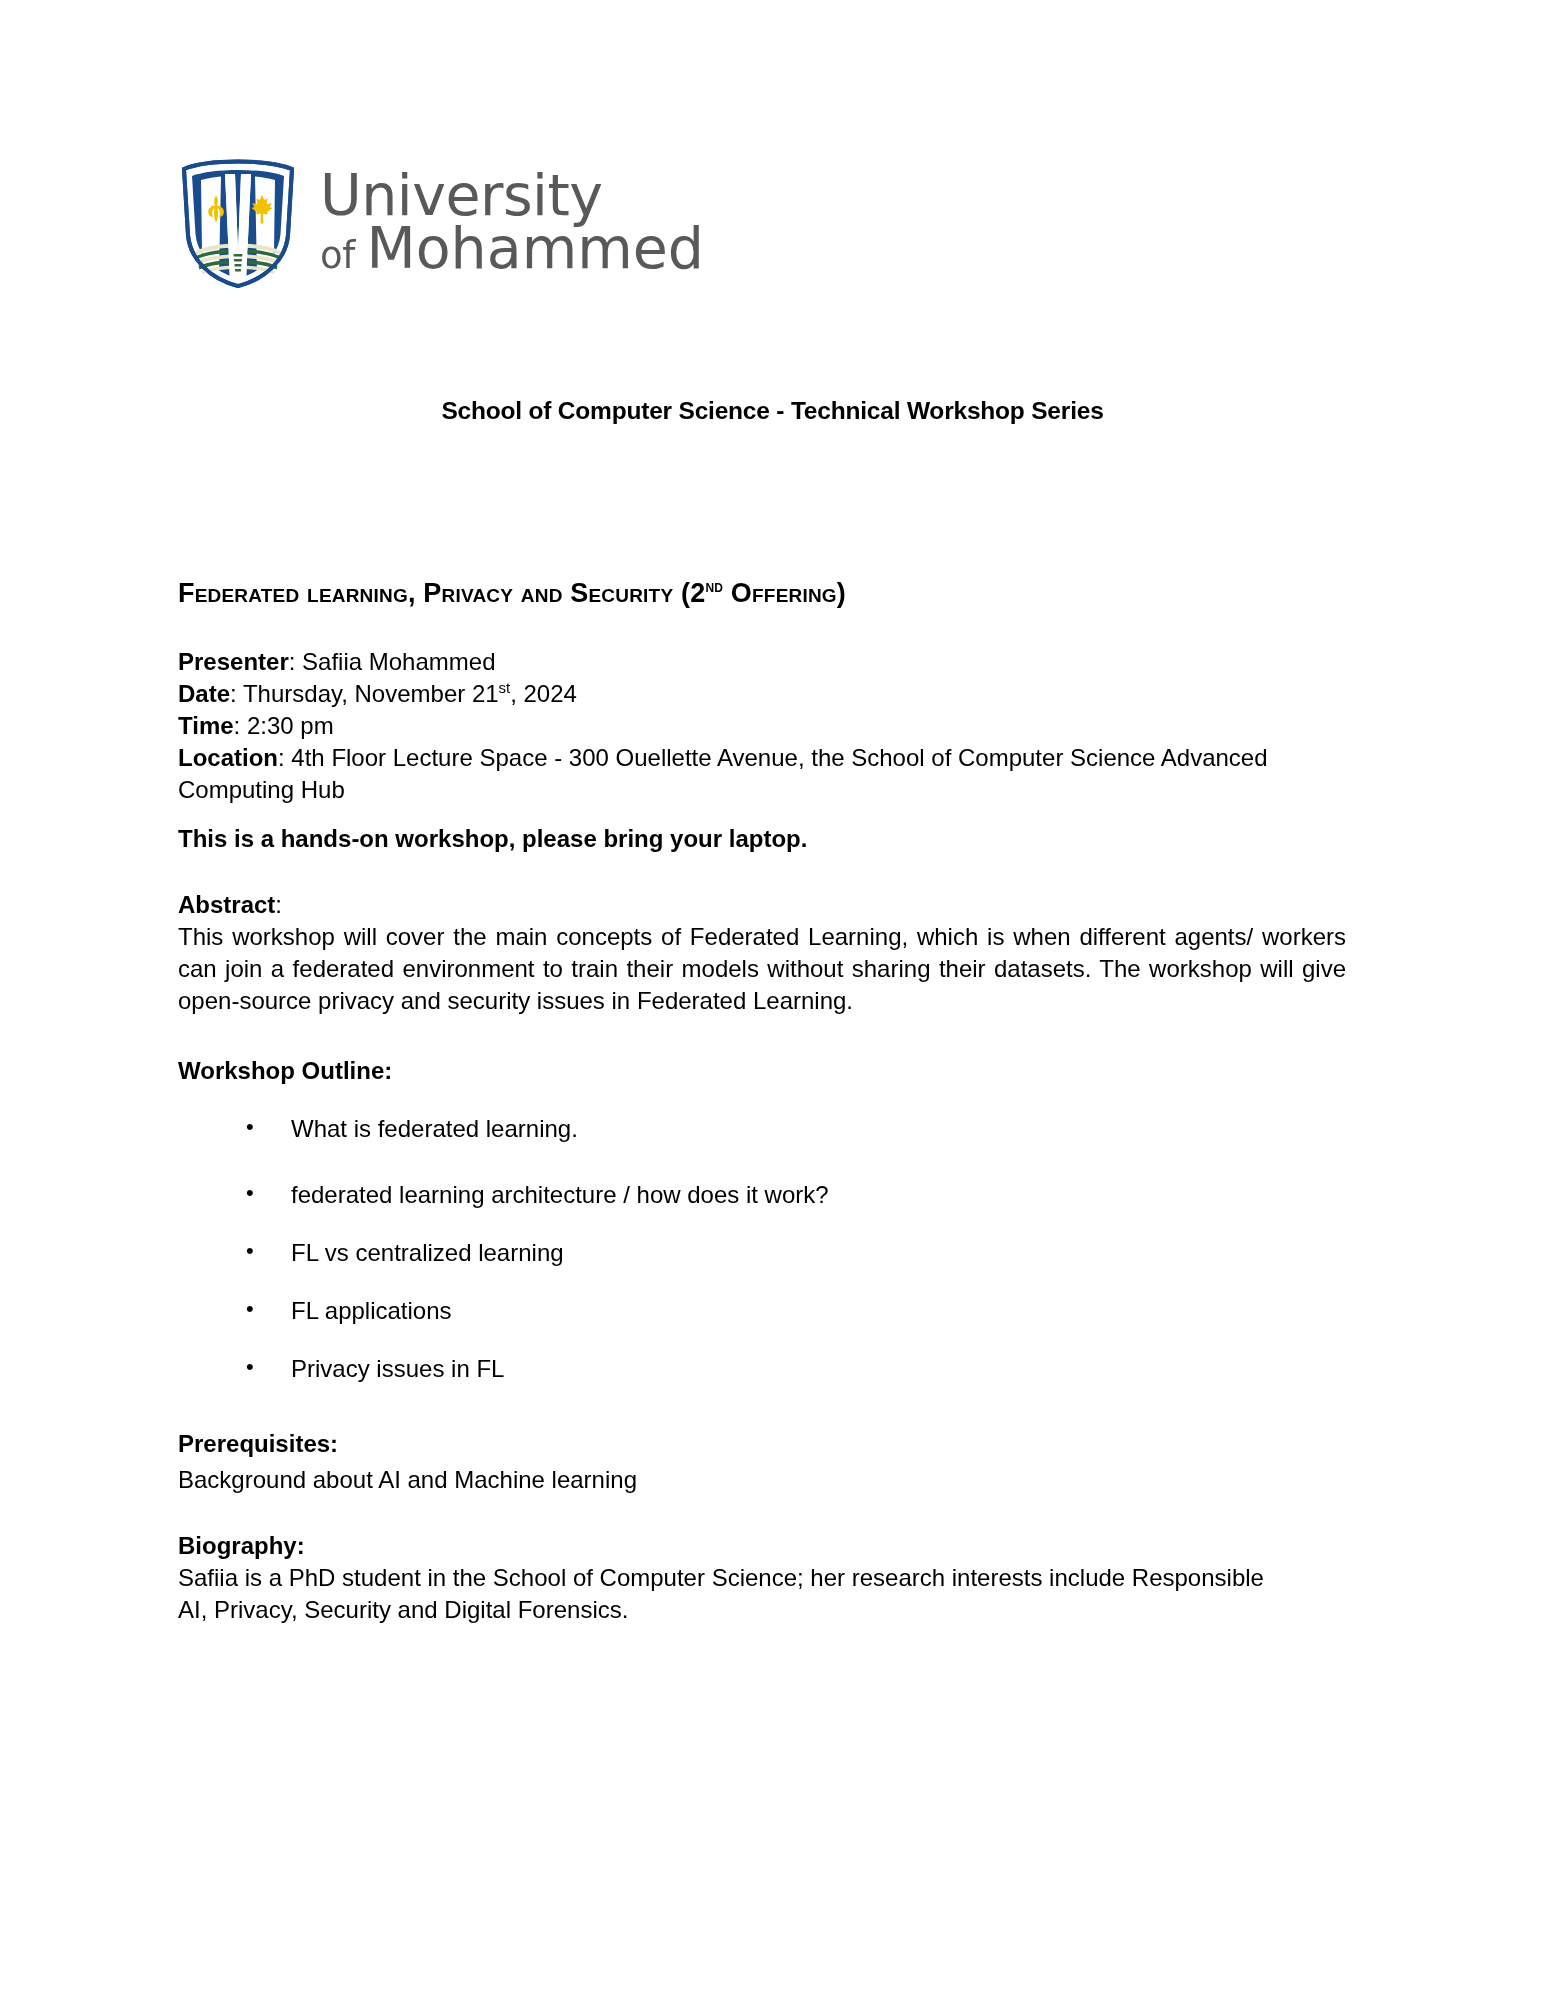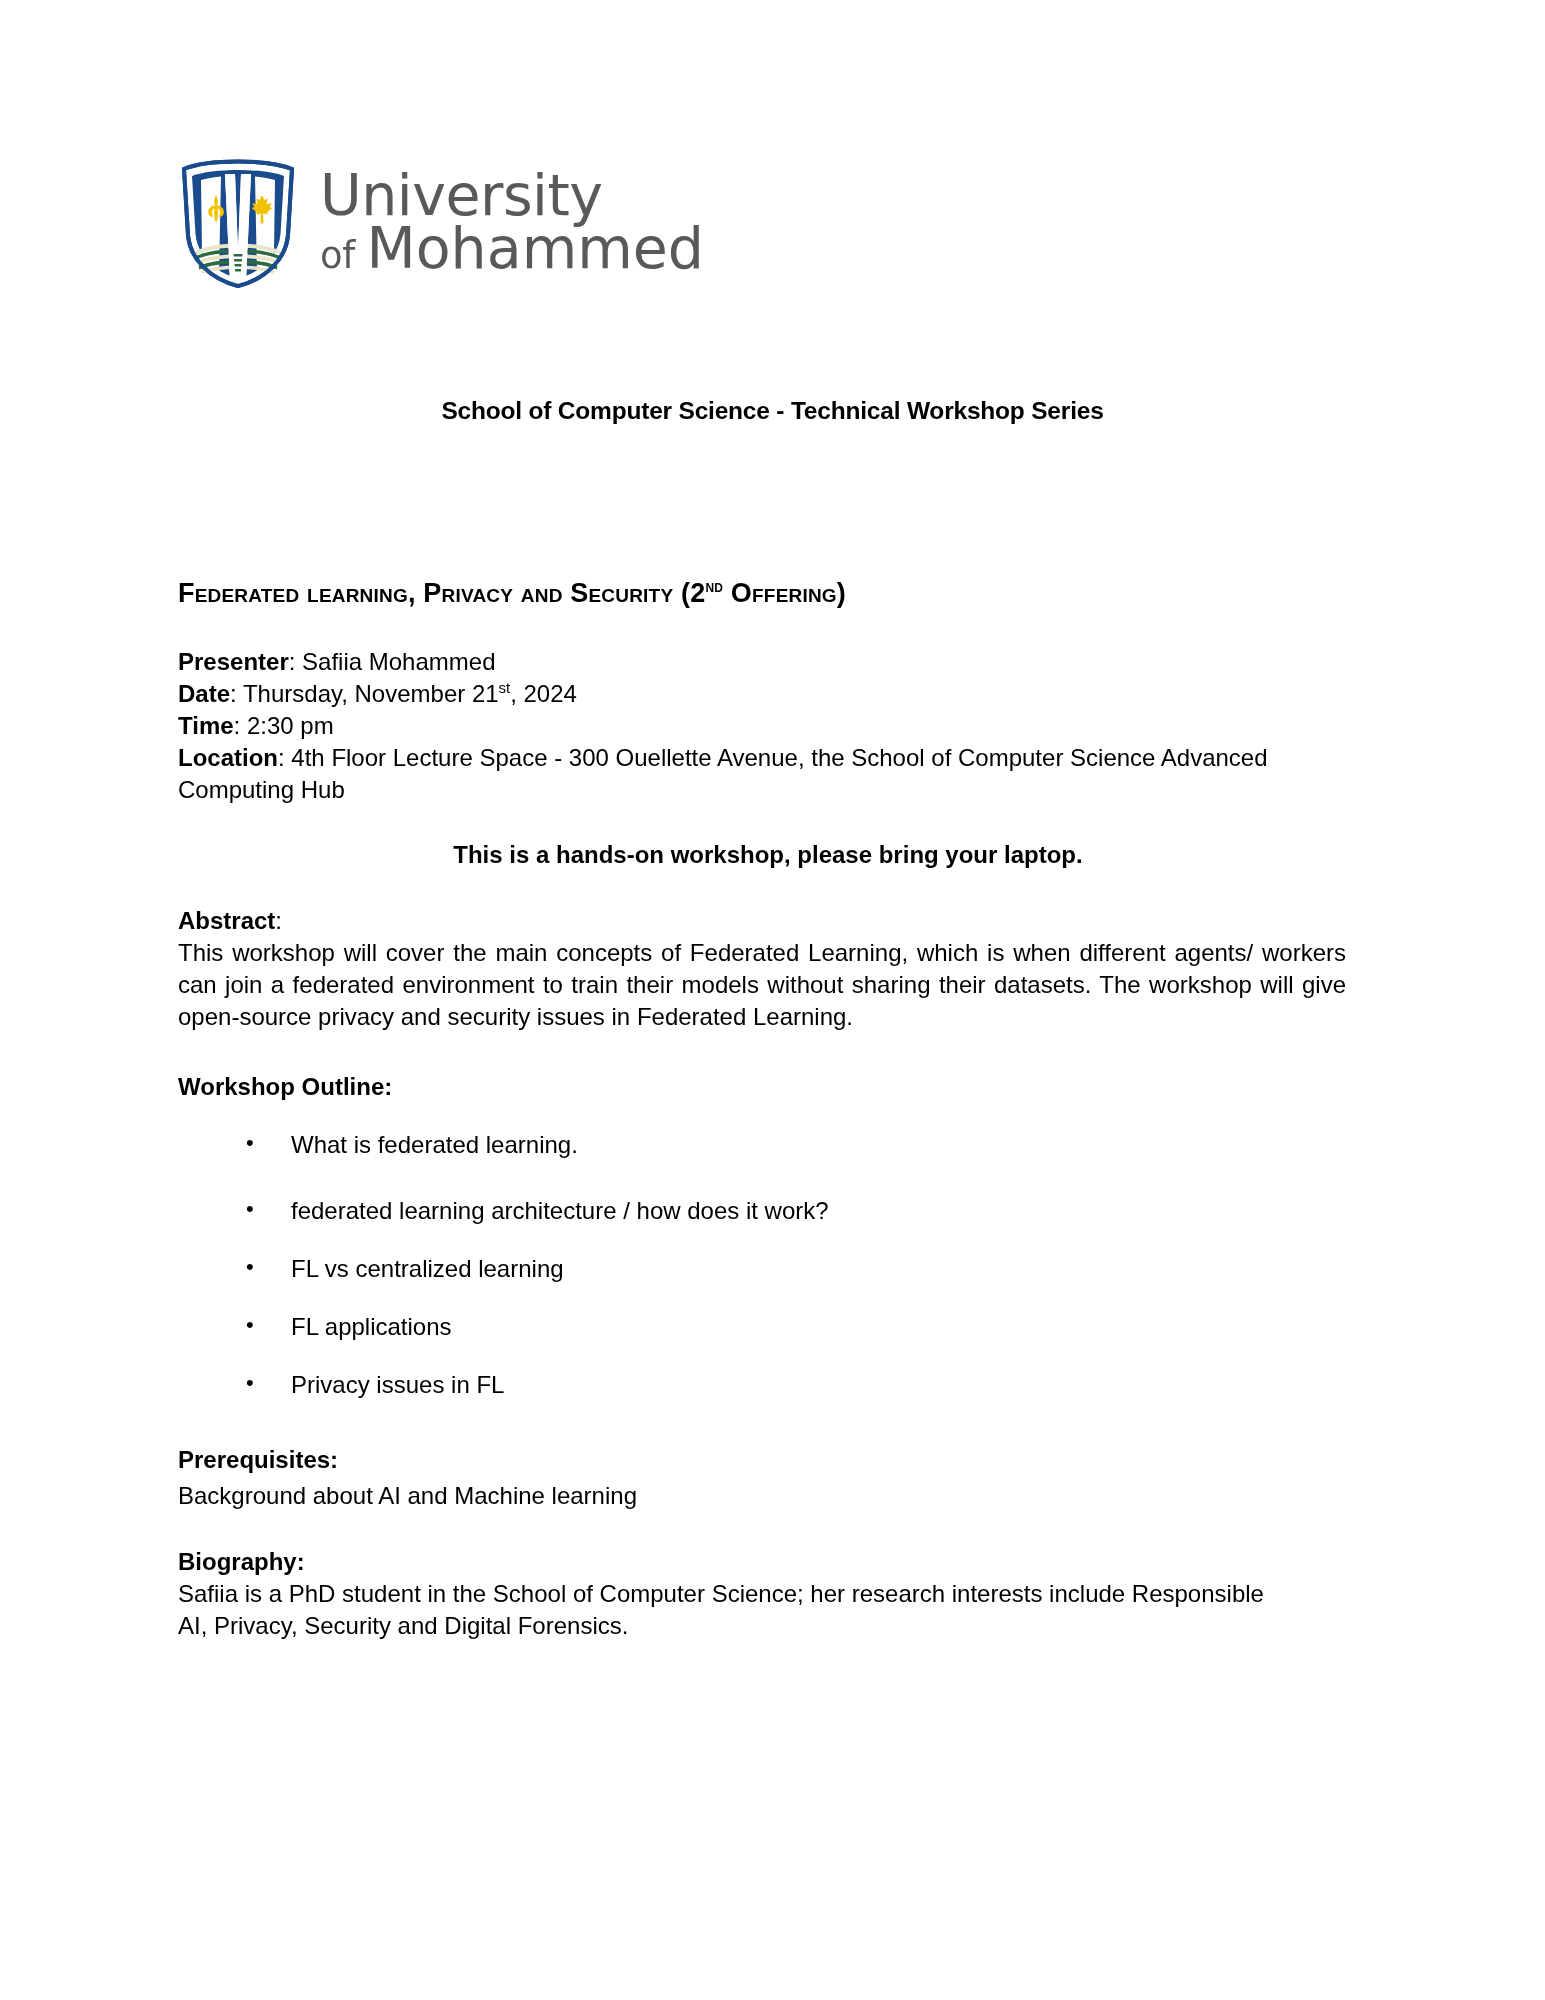--- a/index.html
+++ b/index.html
@@ -105,22 +105,21 @@
   }
   .lbl { font-weight: bold; margin-top: 45px; }
   sup.ord {
     font-size: 0.62em;
     vertical-align: super;
     line-height: 0;
   }
 
   .handson {
     font-weight: bold;
-    margin-top: 34px;
-    text-align: center;
+    margin-top: 18px;
   }
 
   .section-head {
     font-weight: bold;
     margin-top: 34px;
   }
   .section-head .plain { font-weight: normal; }
 
   .abstract-body {
     text-align: justify;

